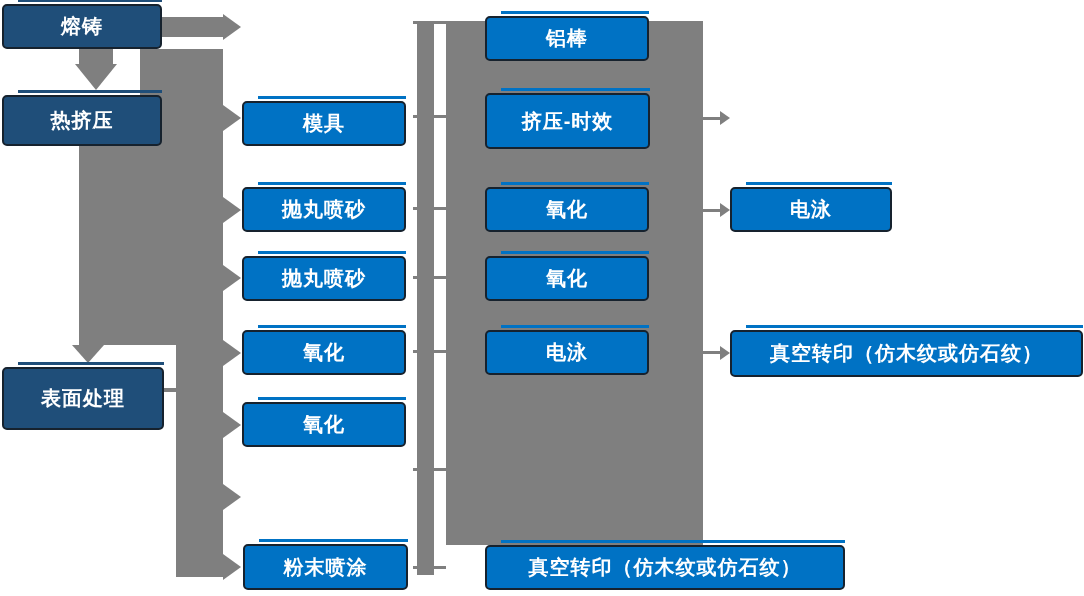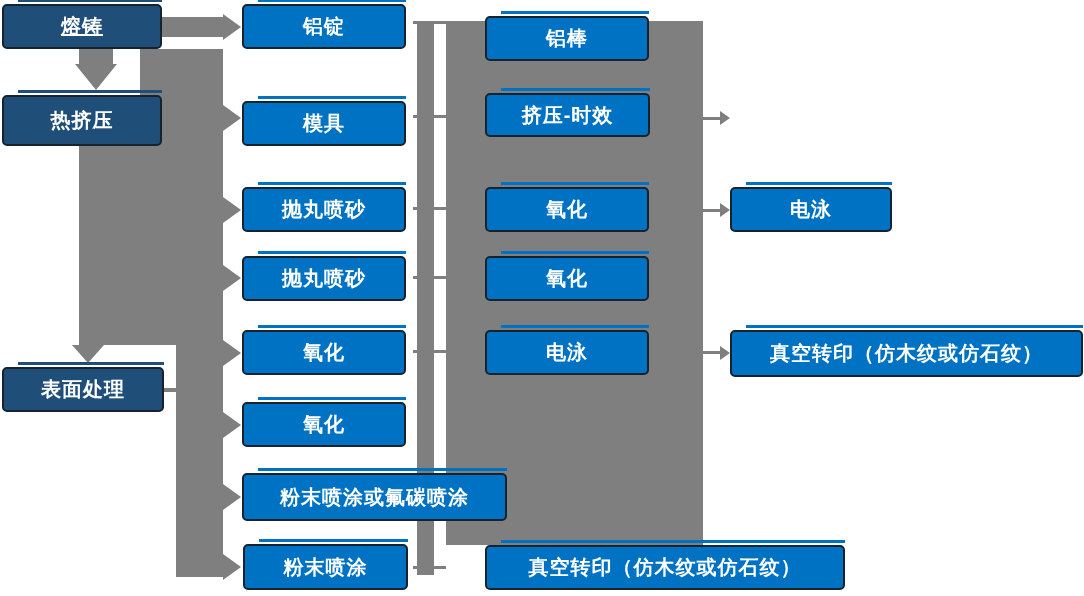--- a/index.html
+++ b/index.html
@@ -59,35 +59,33 @@
   <div class="conn" style="left:413px;top:468px;width:33px;height:3px;"></div>
   <div class="conn" style="left:413px;top:566px;width:33px;height:3px;"></div>
 
   <div class="conn" style="left:703px;top:117px;width:17px;height:3px;"></div>
   <div class="tri tri-right-sm" style="left:720px;top:111px;"></div>
   <div class="conn" style="left:703px;top:209px;width:17px;height:3px;"></div>
   <div class="tri tri-right-sm" style="left:720px;top:203px;"></div>
   <div class="conn" style="left:703px;top:351px;width:17px;height:3px;"></div>
   <div class="tri tri-right-sm" style="left:720px;top:346px;"></div>
 
-  <div class="node dark" style="left:2px;top:4px;width:160px;height:45px;text-decoration:underline;">熔铸</div>
+  <div class="node dark" style="left:2px;top:4px;width:160px;height:45px;">熔铸</div>
   <div class="node dark" style="left:2px;top:95px;width:160px;height:51px;">热挤压</div>
-  <div class="node dark" style="left:2px;top:367px;width:162px;height:45px;">表面处理</div>
+  <div class="node dark" style="left:2px;top:367px;width:162px;height:63px;">表面处理</div>
 
-  <div class="node blue" style="left:242px;top:4px;width:164px;height:45px;">铝锭</div>
   <div class="node blue" style="left:242px;top:101px;width:164px;height:45px;">模具</div>
   <div class="node blue" style="left:242px;top:187px;width:164px;height:45px;">抛丸喷砂</div>
   <div class="node blue" style="left:242px;top:256px;width:164px;height:45px;">抛丸喷砂</div>
   <div class="node blue" style="left:242px;top:330px;width:164px;height:45px;">氧化</div>
   <div class="node blue" style="left:242px;top:402px;width:164px;height:45px;">氧化</div>
-  <div class="node blue" style="left:242px;top:473px;width:265px;height:48px;">粉末喷涂或氟碳喷涂</div>
   <div class="node blue" style="left:243px;top:544px;width:165px;height:46px;">粉末喷涂</div>
 
   <div class="node blue" style="left:485px;top:4px;width:164px;height:45px;margin-top:12px;">铝棒</div>
-  <div class="node blue" style="left:485px;top:93px;width:165px;height:44px;">挤压-时效</div>
+  <div class="node blue" style="left:485px;top:93px;width:165px;height:56px;">挤压-时效</div>
   <div class="node blue" style="left:485px;top:187px;width:164px;height:45px;">氧化</div>
   <div class="node blue" style="left:485px;top:256px;width:164px;height:45px;">氧化</div>
   <div class="node blue" style="left:485px;top:330px;width:164px;height:45px;">电泳</div>
   <div class="node blue" style="left:485px;top:545px;width:360px;height:45px;">真空转印（仿木纹或仿石纹）</div>
 
   <div class="node blue" style="left:730px;top:187px;width:162px;height:45px;">电泳</div>
   <div class="node blue" style="left:730px;top:330px;width:353px;height:47px;">真空转印（仿木纹或仿石纹）</div>
 
 </div>
 

